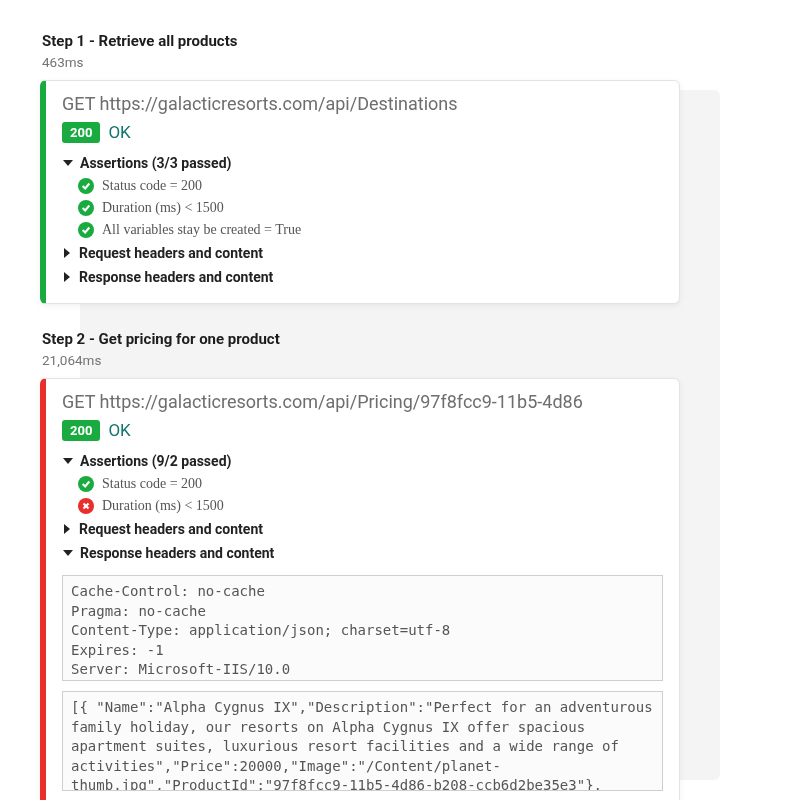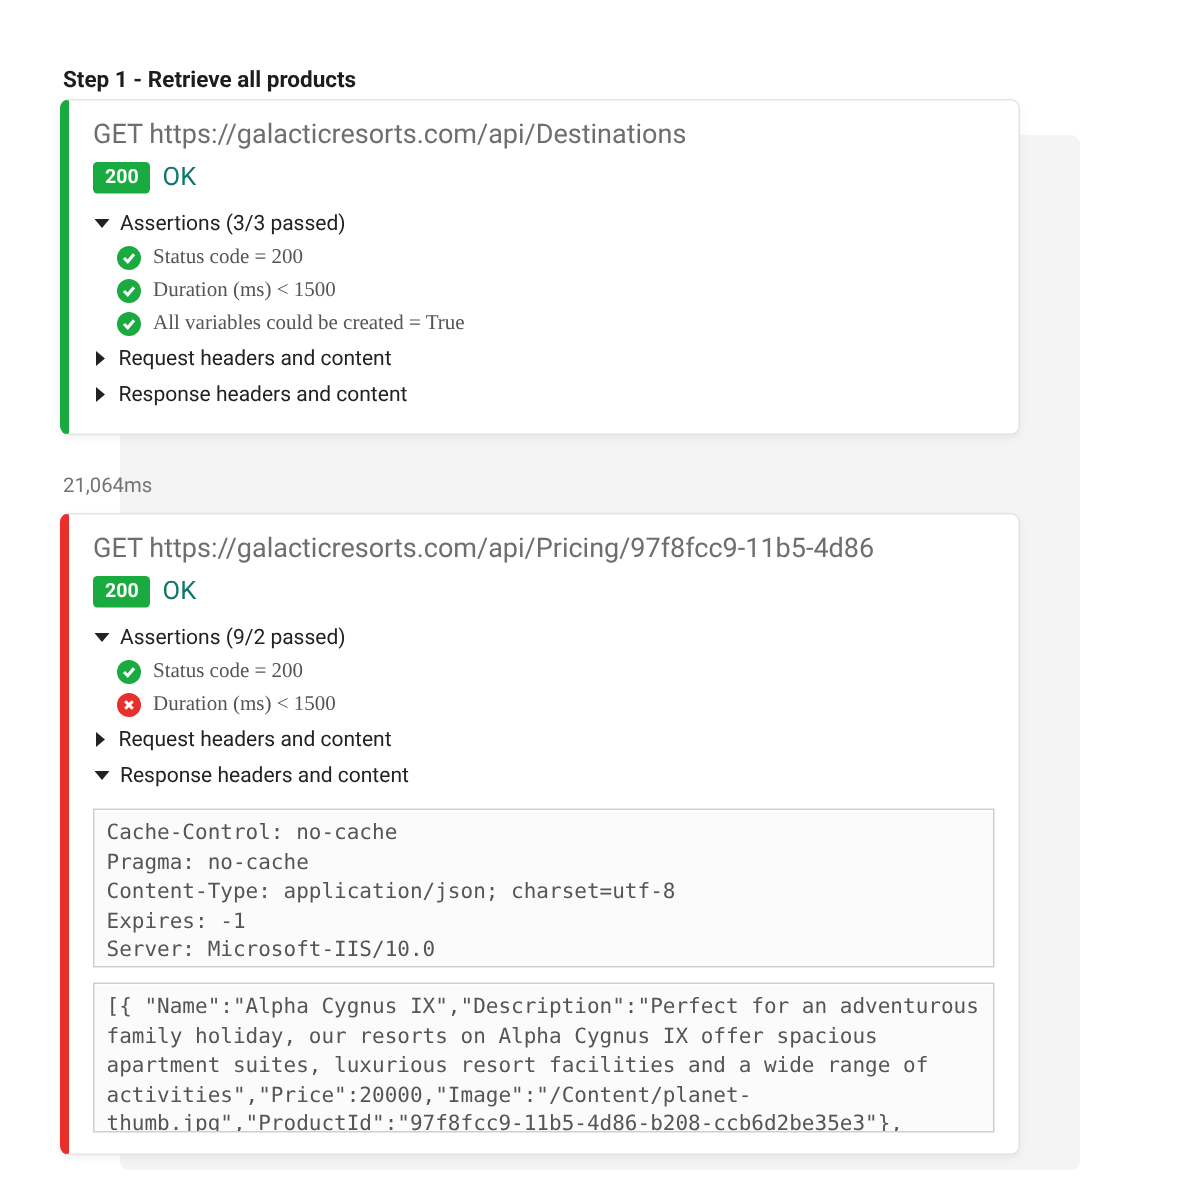--- a/index.html
+++ b/index.html
@@ -8,21 +8,21 @@
     font-family: -apple-system, BlinkMacSystemFont, "Segoe UI", Roboto, Helvetica, Arial, sans-serif;
     font-size: 14px;
     color: #222;
     background: #fff;
   }
   .canvas {
     width: 720px;
     height: 800px;
     position: relative;
     overflow: hidden;
-    padding: 44px 0 0 0;
+    padding: 32px 0 0 0;
   }
   .shadow-box {
     position: absolute;
     left: 80px;
     top: 90px;
     width: 640px;
     height: 690px;
     background: #f4f4f4;
     border-radius: 6px;
     z-index: 0;
@@ -74,21 +74,21 @@
     font-size: 13px;
     padding: 3px 8px;
     border-radius: 3px;
   }
   .status-text { color: #0f766e; font-size: 17px; }
   .disc {
     display: flex;
     align-items: center;
     gap: 6px;
     padding: 4px 0;
-    font-weight: 400;
+    font-weight: 700;
     font-size: 14px;
     color: #222;
     cursor: pointer;
     user-select: none;
   }
   .tri {
     width: 0; height: 0;
     display: inline-block;
   }
   .tri.down {
@@ -141,20 +141,21 @@
   .raw-body { height: 100px; margin-top: 10px; }
   .indent { margin-left: 16px; font-family: Liberation Serif, serif; }
 </style>
 </head>
 <body>
 
 <div class="canvas">
   <div class="shadow-box"></div>
   <div class="content" id="content-root">
       <div class="step-hdr">Step 1 - Retrieve all products</div>
+      <div class="step-time">463ms</div>
       <div class="card ok">
         <div class="req-line"><span>GET</span><span> https://galacticresorts.com/api/Destinations</span></div>
         <div class="status-row">
           <span class="badge">200</span>
           <span class="status-text">OK</span>
         </div>
         <div class="disc">
           <span class="tri down"></span>
           <span>Assertions (3/3 passed)</span>
         </div>
@@ -174,32 +175,33 @@
               </svg>
             </span>
             <span>Duration (ms) &lt; 1500</span>
           </div>
           <div class="assert">
             <span class="ico pass">
               <svg viewBox="0 0 12 12">
                 <path d="M2 6 L5 9 L10 3"></path>
               </svg>
             </span>
-            <span>All variables could be created = True</span>
+            <span>All variables stay be created = True</span>
           </div>
         </div>
         <div class="disc">
           <span class="tri right"></span>
           <span>Request headers and content</span>
         </div>
         <div class="disc">
           <span class="tri right"></span>
           <span>Response headers and content</span>
         </div>
       </div>
+      <div class="step-hdr">Step 2 - Get pricing for one product</div>
       <div class="step-time">21,064ms</div>
       <div class="card fail">
         <div class="req-line"><span>GET</span><span> https://galacticresorts.com/api/Pricing/97f8fcc9-11b5-4d86</span></div>
         <div class="status-row">
           <span class="badge">200</span>
           <span class="status-text">OK</span>
         </div>
         <div class="disc">
           <span class="tri down"></span>
           <span>Assertions (9/2 passed)</span>

